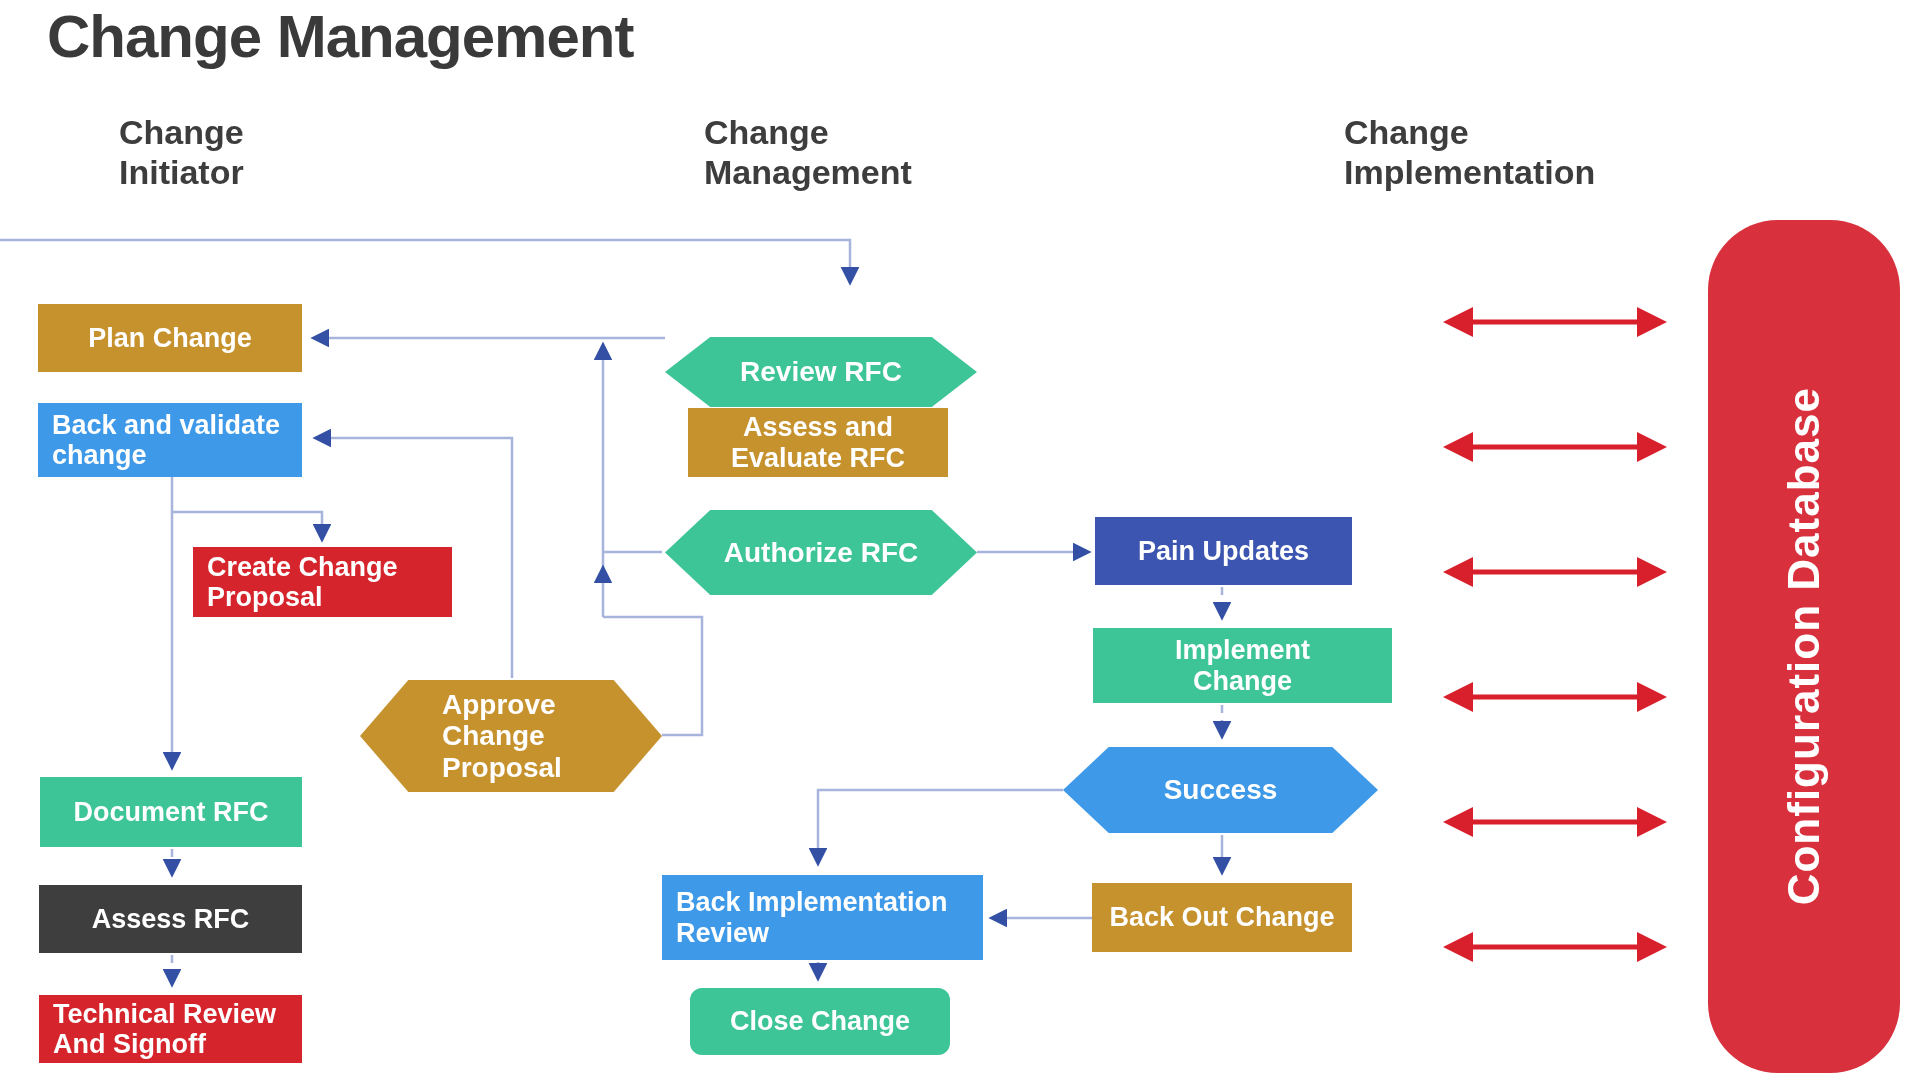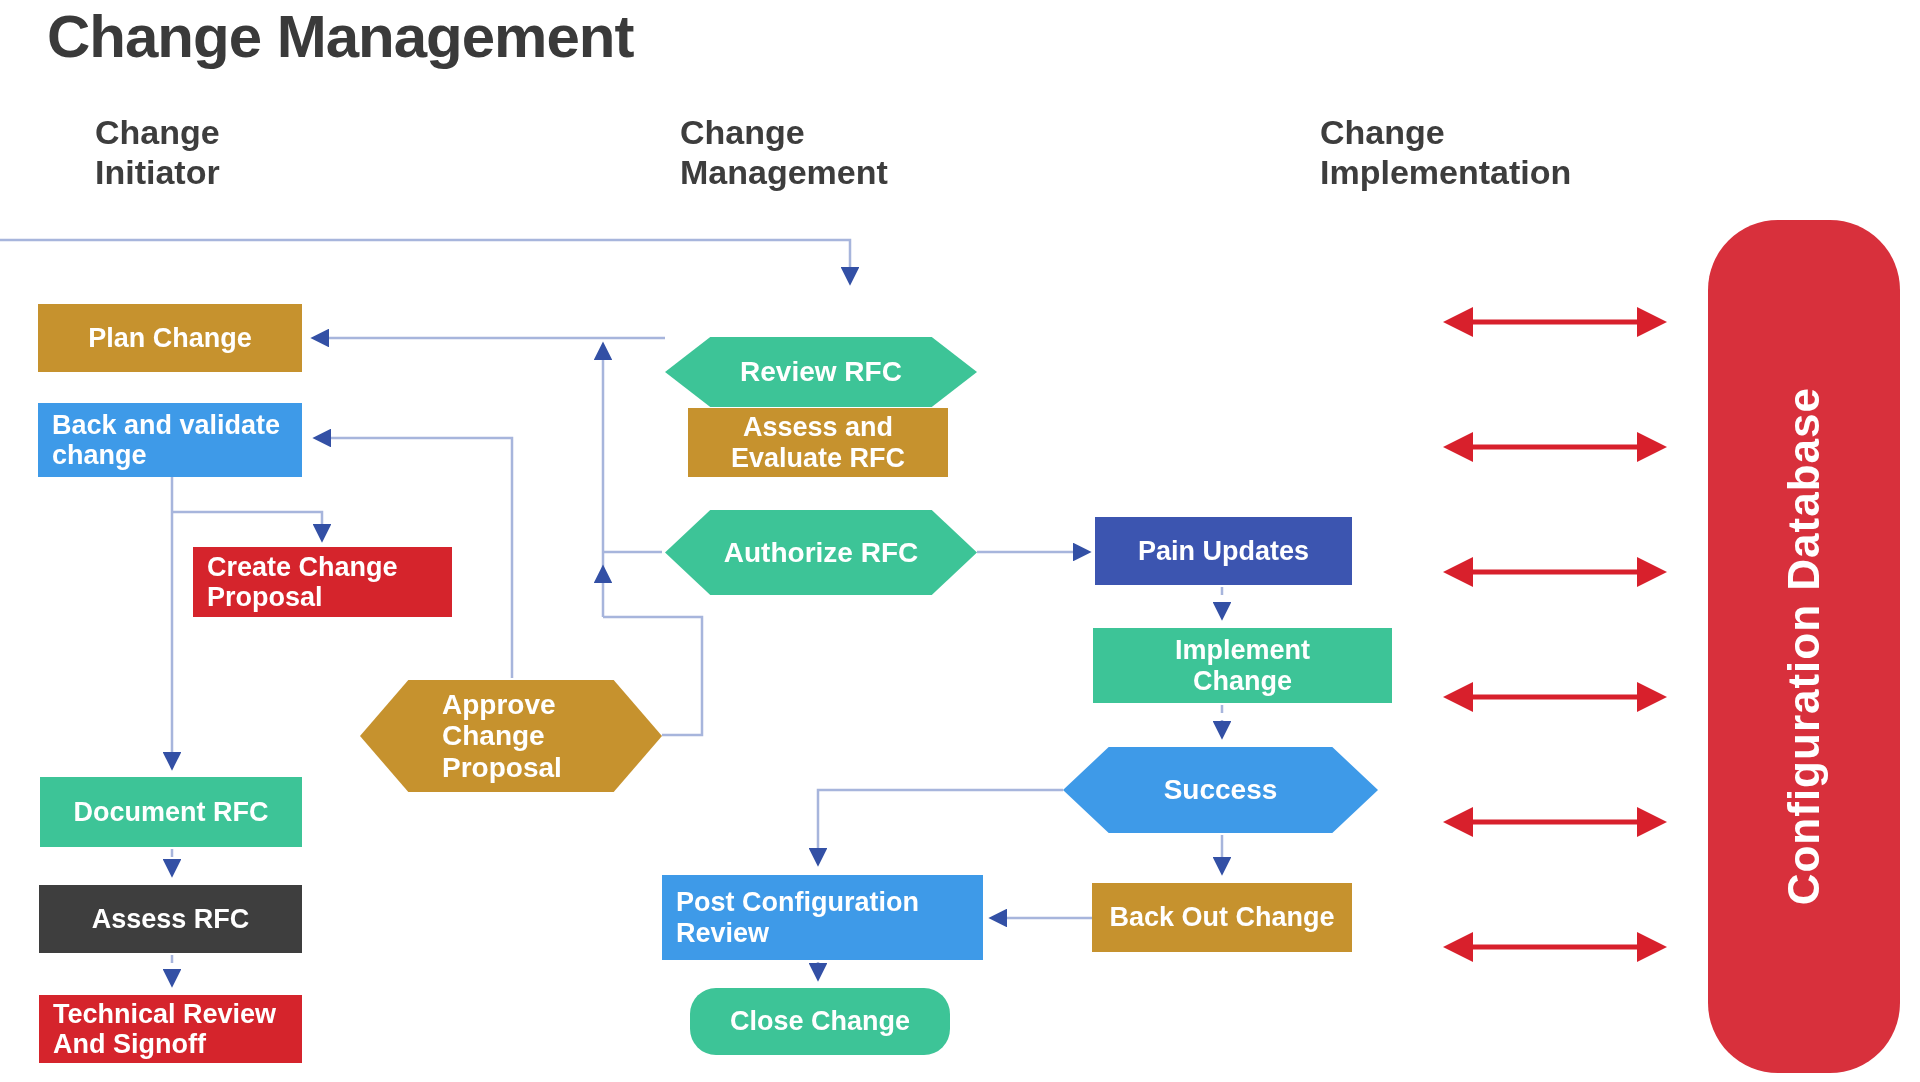--- a/index.html
+++ b/index.html
@@ -5,37 +5,37 @@
   html,body{margin:0;padding:0;background:#ffffff;}
   #stage{
     position:relative;width:1920px;height:1082px;background:#ffffff;overflow:hidden;
     font-family:"Liberation Sans", sans-serif;
   }
   .title{
     position:absolute;left:47px;top:2px;font-size:60px;font-weight:800;color:#3a3a3a;
     letter-spacing:-1px;white-space:nowrap;
   }
   .colhead{
-    position:absolute;font-size:34px;font-weight:700;color:#3d3d3d;line-height:1.18;
+    position:absolute;font-size:34px;font-weight:700;color:#3d3d3d;line-height:1.18;margin-left:24px;
   }
   .node{
     position:absolute;display:flex;align-items:center;justify-content:center;
     color:#ffffff;font-weight:700;font-size:27px;line-height:1.12;text-align:center;
     box-sizing:border-box;
   }
   .node.leftalign{justify-content:flex-start;text-align:left;padding-left:14px;padding-right:8px;}
   .gold{background:var(--gold);}
   .teal{background:var(--teal);}
   .blue{background:var(--blue);}
   .red{background:var(--red);}
   .darkgray{background:var(--dark-gray);}
   .indigo{background:var(--indigo);}
   .hex{clip-path:polygon(0 50%,14.5% 0,85.5% 0,100% 50%,85.5% 100%,14.5% 100%);font-size:28px;}
   .hex.bighex{clip-path:polygon(0 50%,16% 0,84% 0,100% 50%,84% 100%,16% 100%);}
-  .rounded{border-radius:26px;}
+  .rounded{border-radius:12px;}
   .configdb{
     position:absolute;left:1708px;top:220px;width:192px;height:853px;background:var(--config-red);
     border-radius:70px;display:flex;align-items:center;justify-content:center;
   }
   .configdb .vtext{
     writing-mode:vertical-rl;transform:rotate(180deg);
     color:#ffffff;font-weight:700;font-size:44px;letter-spacing:1px;white-space:nowrap;
   }
   svg.wires{position:absolute;left:0;top:0;}
   .wire{stroke:var(--connector);stroke-width:2.5;fill:none;}
@@ -115,21 +115,21 @@
   <div class="node gold" style="left:688px;top:408px;width:260px;height:69px;">
     <span class="narrow-inner">Assess and Evaluate RFC</span>
   </div>
   <div class="node teal hex" style="left:665px;top:510px;width:312px;height:85px;">
     <span>Authorize RFC</span>
   </div>
   <div class="node gold hex bighex" style="left:360px;top:680px;width:302px;height:112px;justify-content:flex-end;">
     <span class="narrow-inner" style="max-width:220px;text-align:left;">Approve Change Proposal</span>
   </div>
   <div class="node blue leftalign" style="left:662px;top:875px;width:321px;height:85px;">
-    <span>Post Configuration Review</span>
+    <span>Back Implementation Review</span>
   </div>
   <div class="node teal rounded" style="left:690px;top:988px;width:260px;height:67px;">
     <span>Close Change</span>
   </div>
 
   <div class="node indigo" style="left:1095px;top:517px;width:257px;height:68px;">
     <span>Pain Updates</span>
   </div>
   <div class="node teal" style="left:1093px;top:628px;width:299px;height:75px;">
     <span class="narrow-inner">Implement Change</span>

